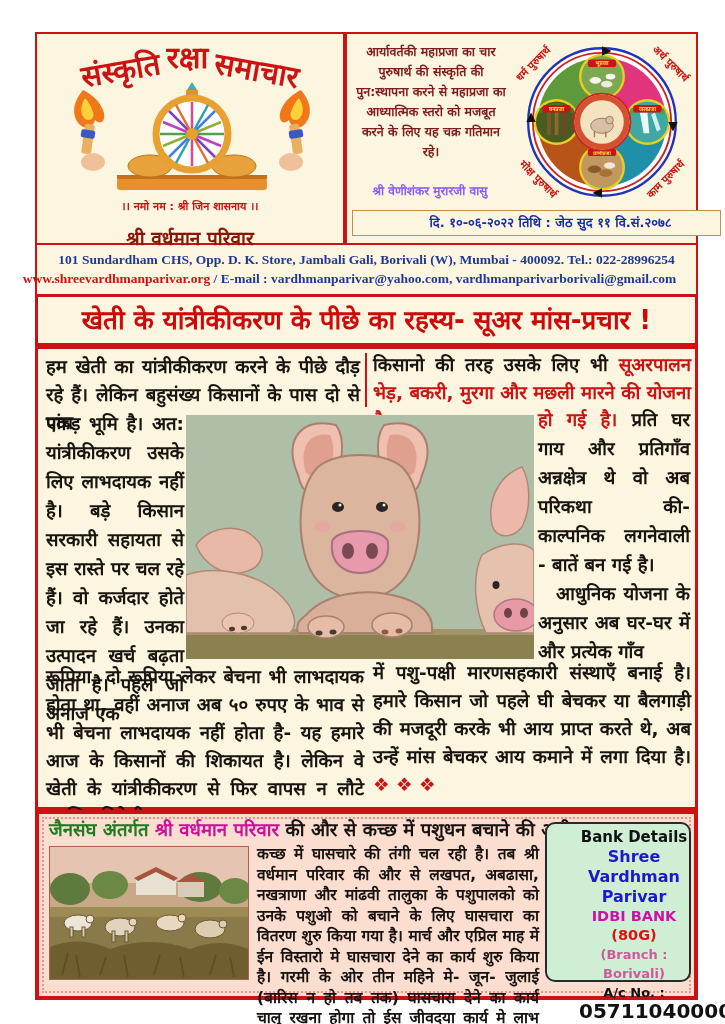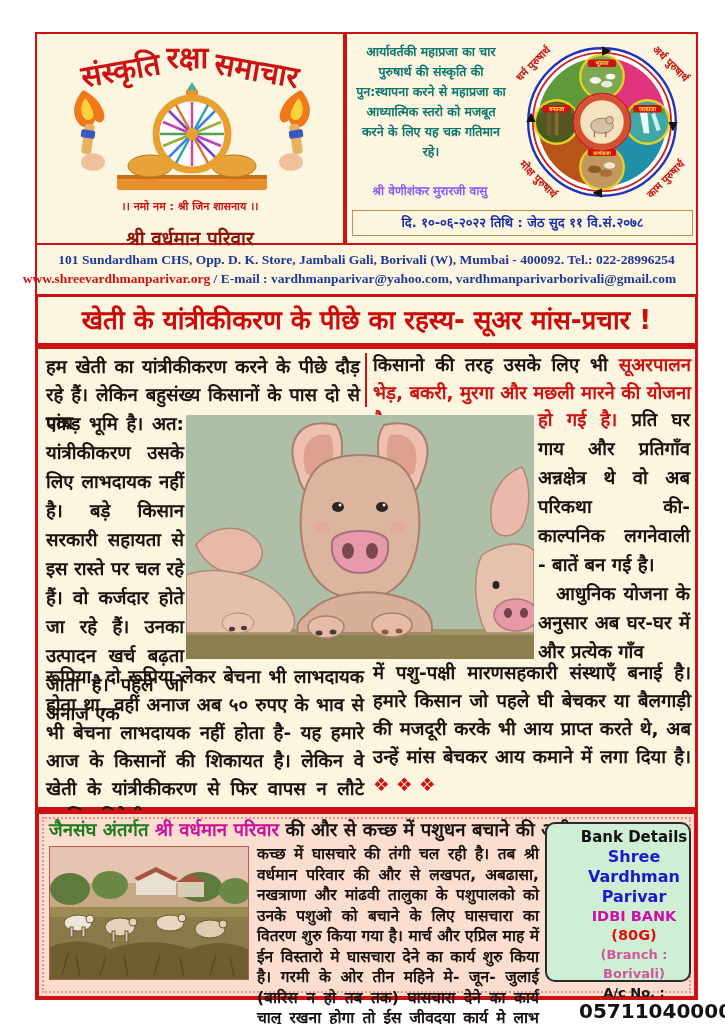--- a/index.html
+++ b/index.html
@@ -16,23 +16,23 @@
   .masthead{left:35px;top:32px;width:310px;height:213px;border:2px solid #CC1212;box-sizing:border-box;background:#FCF5DF;}
   .mast-title{left:0;top:6px;width:100%;text-align:center;color:#CC1212;font-weight:bold;font-size:30px;display:flex;justify-content:center;align-items:center;gap:8px;}
   .mast-title .w1{transform:rotate(-10deg) translateY(9px);display:inline-block;}
   .mast-title .w2{transform:translateY(-4px);display:inline-block;}
   .mast-title .w3{transform:rotate(10deg) translateY(9px);display:inline-block;}
   .mantra{left:0;top:164px;width:100%;text-align:center;color:#CC1212;font-weight:bold;font-size:11px;}
   .suborg{left:0;top:179px;width:100%;text-align:center;color:#2238B0;font-weight:bold;font-size:11px;}
   .orgname{left:0;top:191px;width:100%;text-align:center;color:#8A1508;font-weight:bold;font-size:19px;}
   
   .infobox{left:345px;top:32px;width:353px;height:213px;border:2px solid #CC1212;box-sizing:border-box;background:#FCF5DF;}
-  .info-text{left:8px;top:8px;width:152px;color:#0f766e;font-weight:bold;font-size:12.5px;line-height:20px;text-align:center;}
+  .info-text{left:8px;top:8px;width:152px;color:#7f1d1d;font-weight:bold;font-size:12.5px;line-height:20px;text-align:center;}
   .info-author{left:2px;top:148px;width:162px;color:#8b5cf6;font-weight:bold;font-size:12px;text-align:center;}
-  .date-strip{left:5px;top:176px;width:339px;height:24px;border:1px solid #C09050;background:#FCF5DF;color:#1A2FA8;font-weight:bold;font-size:13px;text-align:center;line-height:23px;}
+  .date-strip{left:5px;top:176px;width:339px;height:24px;border:1px solid #C09050;background:#FCF5DF;color:#1A2FA8;font-weight:bold;font-size:13px;text-align:center;line-height:23px;padding-left:28px;}
   
   .addr1{left:35px;top:252px;width:663px;text-align:center;color:#203898;font-family:"Liberation Serif",serif;font-weight:bold;font-size:13.5px;}
   .addr2{left:18px;top:271px;width:663px;text-align:center;font-family:"Liberation Serif",serif;font-weight:bold;font-size:13.5px;color:#203898;}
   .addr2 .u{color:#CC1212;}
   
   .headline{left:35px;top:294px;width:663px;height:52px;border:3px solid #CC1212;box-sizing:border-box;background:#FCF5DF;
     color:#CC0A0A;font-weight:bold;font-size:26px;text-align:center;line-height:46px;white-space:nowrap;overflow:hidden;}
   
   .article{left:35px;top:346px;width:663px;height:464px;border:3px solid #CC1212;box-sizing:border-box;background:#FCF5DF;}
   .atext{color:#191410;font-weight:bold;font-size:18.5px;line-height:28px;text-align:justify;}

